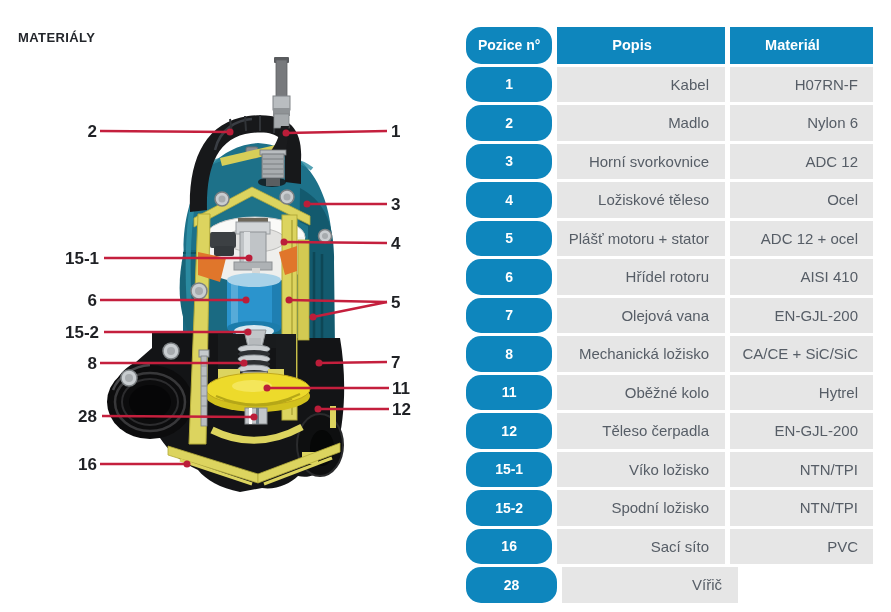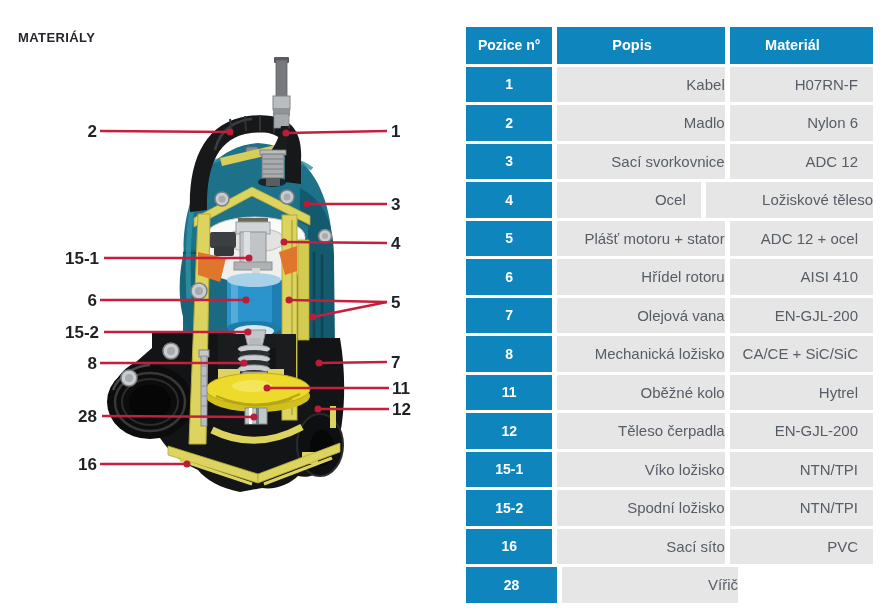--- a/index.html
+++ b/index.html
@@ -17,22 +17,22 @@
   
   .materials-table{position:absolute;left:466px;top:27px;width:407px;}
   .thead,.trow{display:flex;gap:5px;margin-bottom:3px;}
   .cell{
     height:35.5px;display:flex;align-items:center;box-sizing:border-box;
     font-size:15px;color:#565d66;background:#e6e6e6;
   }
   .thead .cell{height:36.5px;background:#0e86bd;color:#ffffff;font-weight:700;
     font-size:14.5px;justify-content:center;}
   .cell.pos{width:91px;justify-content:center;background:#0e86bd;color:#ffffff;
-    font-weight:700;font-size:14px;}
-  .cell.popis{width:176px;justify-content:flex-end;}
+    font-weight:700;font-size:14px;border-radius:15px;}
+  .cell.popis{width:176px;justify-content:flex-end;padding-right:16px;}
   .cell.mat{width:150px;justify-content:flex-end;padding-right:15px;}
   .thead .cell.popis,.thead .cell.mat{padding-right:18px;justify-content:center;}
   svg text.callout{font-family:"Liberation Sans",sans-serif;font-weight:700;
     font-size:17px;fill:#1f2125;}
 </style>
 </head>
 <body>
 
 <div class="stage">
 
@@ -281,27 +281,27 @@
           <div class="cell popis">Kabel</div>
           <div class="cell mat">H07RN-F</div>
         </div>
         <div class="trow">
           <div class="cell pos">2</div>
           <div class="cell popis">Madlo</div>
           <div class="cell mat">Nylon 6</div>
         </div>
         <div class="trow">
           <div class="cell pos">3</div>
-          <div class="cell popis">Sací svorkovnice</div>
+          <div class="cell popis">Horní svorkovnice</div>
           <div class="cell mat">ADC 12</div>
         </div>
         <div class="trow">
           <div class="cell pos">4</div>
+          <div class="cell popis">Ložiskové těleso</div>
           <div class="cell mat">Ocel</div>
-          <div class="cell popis">Ložiskové těleso</div>
         </div>
         <div class="trow">
           <div class="cell pos">5</div>
           <div class="cell popis">Plášť motoru + stator</div>
           <div class="cell mat">ADC 12 + ocel</div>
         </div>
         <div class="trow">
           <div class="cell pos">6</div>
           <div class="cell popis">Hřídel rotoru</div>
           <div class="cell mat">AISI 410</div>

